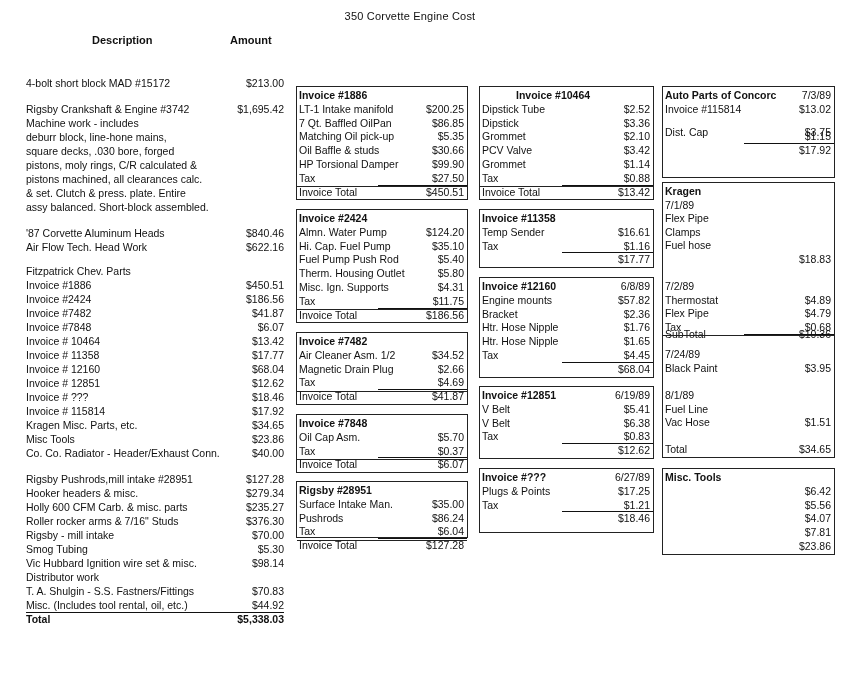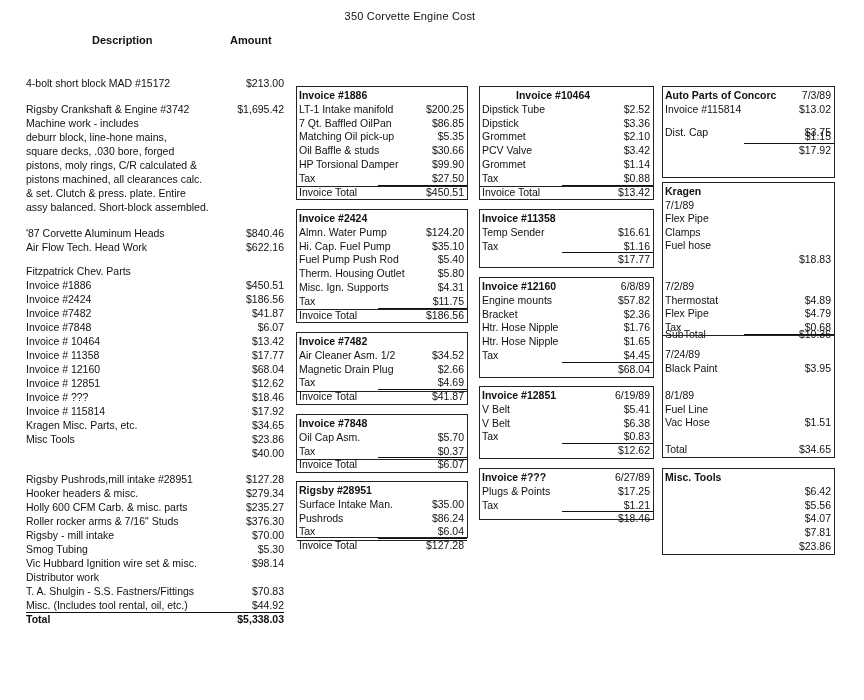--- a/index.html
+++ b/index.html
@@ -128,20 +128,21 @@
     </div>
     <div class="lrow" style="top: 342px;">
       <span class="d">Kragen Misc. Parts, etc.</span>
       <span class="a">$34.65</span>
     </div>
     <div class="lrow" style="top: 356px;">
       <span class="d">Misc Tools</span>
       <span class="a">$23.86</span>
     </div>
     <div class="lrow" style="top: 370px;">
+      <span class="d">Co. Co. Radiator - Header/Exhaust Conn.</span>
       <span class="a">$40.00</span>
     </div>
     <div class="lrow" style="top: 396px;">
       <span class="d">Rigsby Pushrods,mill intake  #28951</span>
       <span class="a">$127.28</span>
     </div>
     <div class="lrow" style="top: 410px;">
       <span class="d">Hooker headers &amp; misc.</span>
       <span class="a">$279.34</span>
     </div>
@@ -426,21 +427,21 @@
       <div class="brow" style="top: 42.4px;">
         <span class="d">Tax</span>
         <span class="a">$0.83</span>
       </div>
       <div class="brow" style="top: 56.2px;">
         <span class="d"></span>
         <span class="a">$12.62</span>
       </div>
       <div class="hline" style="top: 56.2px; left: 82.25px; right: 0px; border-top-width: 1.5px;"></div>
     </div>
-    <div class="box" style="left: 479px; top: 468px; width: 175px; height: 52px;">
+    <div class="box" style="left: 479px; top: 468px; width: 175px; height: 65px;">
       <div class="brow head" style="top: 1px;">
         <span class="d">Invoice #???</span>
         <span class="a">6/27/89</span>
       </div>
       <div class="brow" style="top: 14.8px;">
         <span class="d">Plugs &amp; Points</span>
         <span class="a">$17.25</span>
       </div>
       <div class="brow" style="top: 28.6px;">
         <span class="d">Tax</span>

